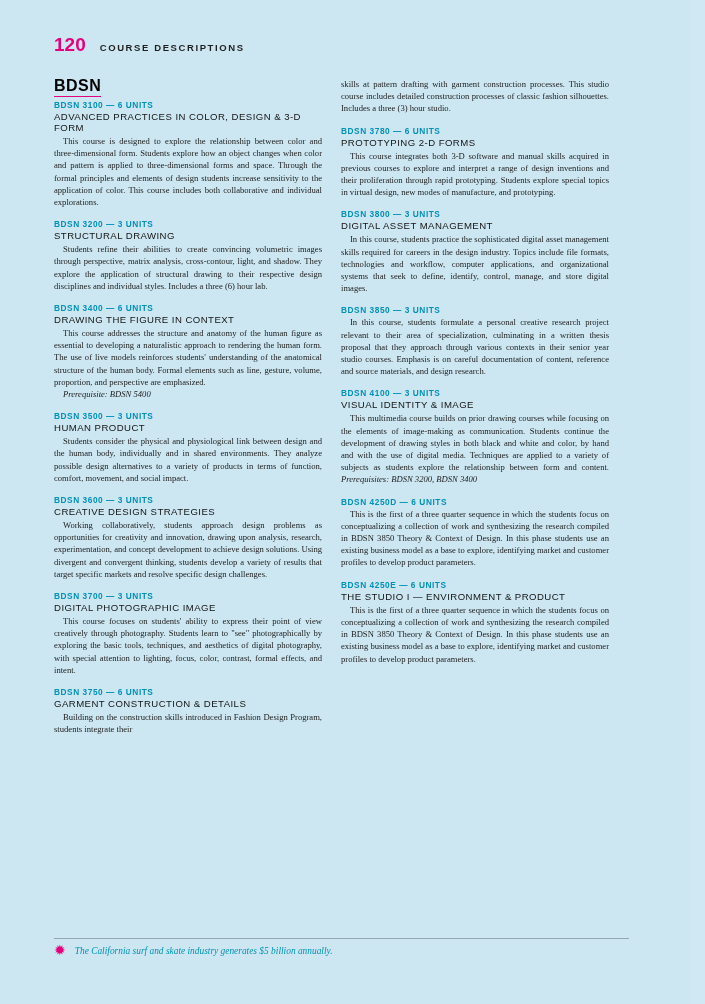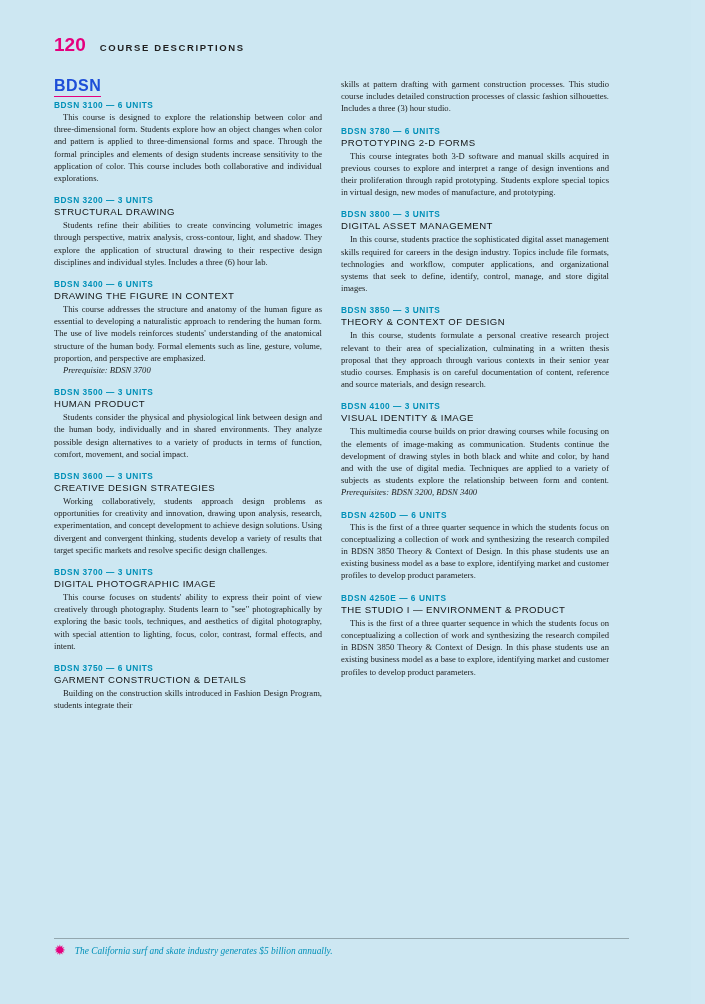--- a/index.html
+++ b/index.html
@@ -41,21 +41,21 @@
     color: #1f1f1f;
     font-size: 9.5px;
     font-weight: bold;
     letter-spacing: 1.6px;
   }
   
   .section-title {
     position: absolute;
     left: 54px;
     top: 78px;
-    color: #1d4ed8;
+    color: #000000;
     font-size: 16px;
     font-weight: bold;
     letter-spacing: 0.5px;
     border-bottom: 1.5px solid #e5007e;
     padding-bottom: 1px;
     line-height: 1.05;
   }
   
   .col {
     position: absolute;
@@ -151,34 +151,35 @@
     <span class="page-number">120</span>
     <span class="header-title">COURSE DESCRIPTIONS</span>
   </div>
 
   <div class="section-title">BDSN</div>
 
   <div class="col col-left">
 
     <div class="entry">
       <div class="code">BDSN 3100 — 6 UNITS</div>
+      <div class="course-name">ADVANCED PRACTICES IN COLOR, DESIGN &amp; 3-D FORM</div>
       <div class="desc">This course is designed to explore the relationship between color and three-dimensional form. Students explore how an object changes when color and pattern is applied to three-dimensional forms and space. Through the formal principles and elements of design students increase sensitivity to the application of color. This course includes both collaborative and individual explorations.</div>
     </div>
 
     <div class="entry">
       <div class="code">BDSN 3200 — 3 UNITS</div>
       <div class="course-name">STRUCTURAL  DRAWING</div>
       <div class="desc">Students refine their abilities to create convincing volumetric images through perspective, matrix analysis, cross-contour, light, and shadow. They explore the application of structural drawing to their respective design disciplines and individual styles. Includes a three (6) hour lab.</div>
     </div>
 
     <div class="entry">
       <div class="code">BDSN 3400 — 6 UNITS</div>
       <div class="course-name">DRAWING THE FIGURE IN CONTEXT</div>
       <div class="desc">This course addresses the structure and anatomy of the human figure as essential to developing a naturalistic approach to rendering the human form. The use of live models reinforces students' understanding of the anatomical structure of the human body. Formal elements such as line, gesture, volume, proportion, and perspective are emphasized.</div>
-      <div class="prereq">Prerequisite: BDSN 3700</div>
+      <div class="prereq">Prerequisite: BDSN 5400</div>
     </div>
 
     <div class="entry">
       <div class="code">BDSN 3500 — 3 UNITS</div>
       <div class="course-name">HUMAN PRODUCT</div>
       <div class="desc">Students consider the physical and physiological link between design and the human body, individually and in shared environments. They analyze possible design alternatives to a variety of products in terms of function, comfort, movement, and social impact.</div>
     </div>
 
     <div class="entry">
       <div class="code">BDSN 3600 — 3 UNITS</div>
@@ -211,21 +212,20 @@
     </div>
 
     <div class="entry">
       <div class="code">BDSN 3800 — 3 UNITS</div>
       <div class="course-name">DIGITAL ASSET MANAGEMENT</div>
       <div class="desc">In this course,  students practice the sophisticated digital asset management skills required for careers in the design industry. Topics include file formats, technologies and workflow, computer applications, and organizational systems that seek to define, identify, control, manage, and store digital images.</div>
     </div>
 
     <div class="entry">
       <div class="code">BDSN 3850 — 3 UNITS</div>
-      <div class="course-name">THEORY &amp; CONTEXT OF DESIGN</div>
       <div class="desc">In this course, students formulate a personal creative research project relevant to their area of specialization, culminating in a written thesis proposal that they approach through various contexts in their senior year studio courses. Emphasis is on careful documentation of content, reference and source materials, and design research.</div>
     </div>
 
     <div class="entry">
       <div class="code">BDSN 4100 — 3 UNITS</div>
       <div class="course-name">VISUAL IDENTITY &amp; IMAGE</div>
       <div class="desc"><span>This multimedia course builds on prior drawing courses while focusing on the elements of image-making as communication. Students continue the development of drawing styles in both black and white and color, by hand and with the use of digital media. Techniques are applied to a variety of subjects as students explore the relationship between form and content.</span> <i>Prerequisites: BDSN 3200, BDSN 3400</i></div>
     </div>
 
     <div class="entry">

